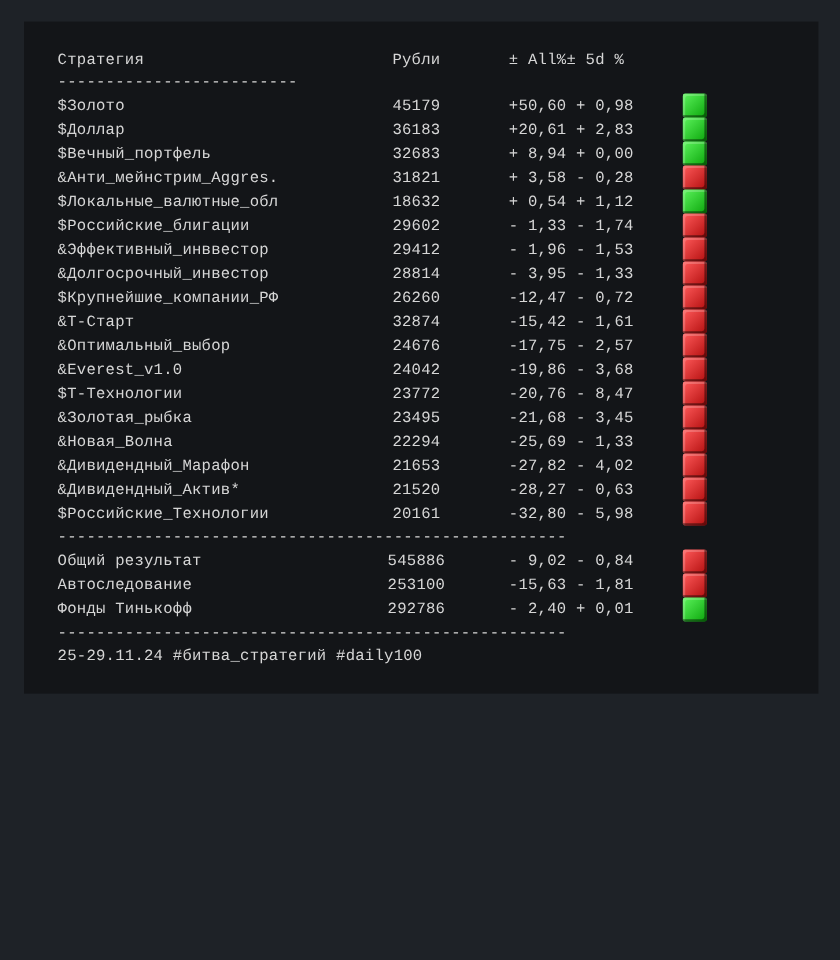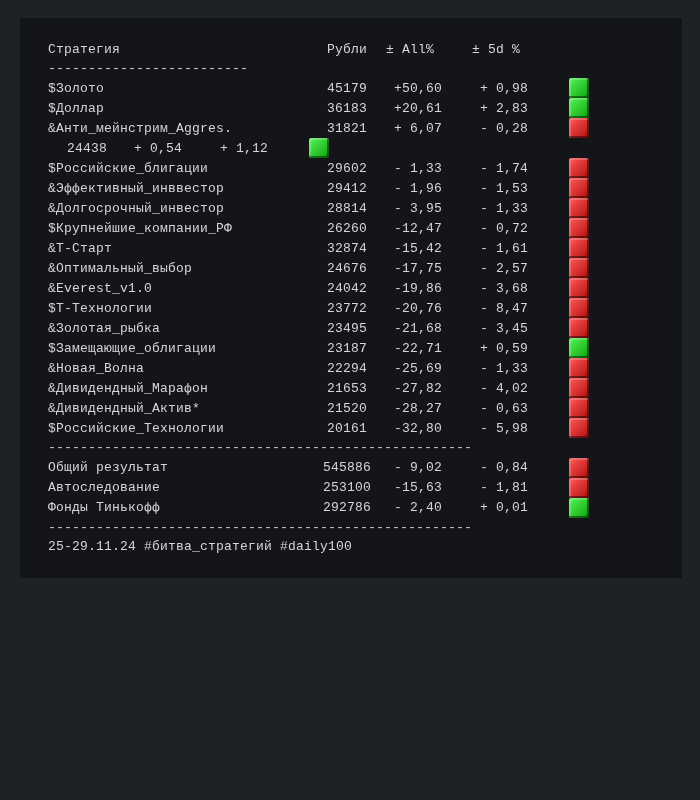--- a/index.html
+++ b/index.html
@@ -20,21 +20,21 @@
     color: #d6d6d6;
     letter-spacing: 0.2px;
   }
   .header-row, .data-row, .summary-row, .footer-row, .divider {
     white-space: pre;
     display: flex;
     align-items: center;
   }
   .strategy-col { display:inline-block; width: 260px; overflow:hidden; }
   .rub-col     { display:inline-block; width: 78px;  text-align:center; }
-  .all-col     { display:inline-block; width: 86px;  }
+  .all-col     { display:inline-block; width: 86px;  text-align:right; }
   .d5-col      { display:inline-block; width: 86px;  text-align:left; }
   .ind-col     { display:inline-block; width: 34px;  text-align:center; }
   .ind {
     display:inline-block;
     width:20px;
     height:20px;
     border-radius:2px;
     box-shadow: inset -2px -2px 0 rgba(0,0,0,0.45), inset 2px 2px 0 rgba(255,255,255,0.2);
     vertical-align: middle;
     margin-left: 8px;
@@ -58,32 +58,32 @@
     <span class="all-col">± All%</span>
     <span class="d5-col">± 5d %</span>
     <span class="ind-col"></span>
   </div>
 
   <div class="divider">-------------------------</div>
 
   <div id="rows-mount">
       <div class="data-row"><span class="strategy-col">$Золото</span><span class="rub-col">45179</span><span class="all-col"> +50,60</span><span class="d5-col"> + 0,98</span><span class="ind-col"><span class="ind green"></span></span></div>
       <div class="data-row"><span class="strategy-col">$Доллар</span><span class="rub-col">36183</span><span class="all-col"> +20,61</span><span class="d5-col"> + 2,83</span><span class="ind-col"><span class="ind green"></span></span></div>
-      <div class="data-row"><span class="strategy-col">&amp;Анти_мейнстрим_Aggres.</span><span class="rub-col">31821</span><span class="all-col"> + 6,07</span><span class="d5-col"> - 0,28</span><span class="ind-col"><span class="ind red"></span></span></div>
-      <div class="data-row"><span class="rub-col">24438</span><span class="all-col"> + 0,54</span><span class="d5-col"> + 1,12</span><span class="ind-col"><span class="ind green"></span></span></div>
+      <div class="data-row"><span class="strategy-col">$Вечный_портфель</span><span class="rub-col">32683</span><span class="all-col"> + 8,94</span><span class="d5-col"> + 0,00</span><span class="ind-col"><span class="ind green"></span></span></div>
+      <div class="data-row"><span class="strategy-col">&amp;Анти_мейнстрим_Aggres.</span><span class="rub-col">31821</span><span class="all-col"> + 3,58</span><span class="d5-col"> - 0,28</span><span class="ind-col"><span class="ind red"></span></span></div>
+      <div class="data-row"><span class="strategy-col">$Локальные_валютные_обл</span><span class="rub-col">18632</span><span class="all-col"> + 0,54</span><span class="d5-col"> + 1,12</span><span class="ind-col"><span class="ind green"></span></span></div>
       <div class="data-row"><span class="strategy-col">$Российские_блигации</span><span class="rub-col">29602</span><span class="all-col"> - 1,33</span><span class="d5-col"> - 1,74</span><span class="ind-col"><span class="ind red"></span></span></div>
       <div class="data-row"><span class="strategy-col">&amp;Эффективный_инввестор</span><span class="rub-col">29412</span><span class="all-col"> - 1,96</span><span class="d5-col"> - 1,53</span><span class="ind-col"><span class="ind red"></span></span></div>
       <div class="data-row"><span class="strategy-col">&amp;Долгосрочный_инвестор</span><span class="rub-col">28814</span><span class="all-col"> - 3,95</span><span class="d5-col"> - 1,33</span><span class="ind-col"><span class="ind red"></span></span></div>
       <div class="data-row"><span class="strategy-col">$Крупнейшие_компании_РФ</span><span class="rub-col">26260</span><span class="all-col"> -12,47</span><span class="d5-col"> - 0,72</span><span class="ind-col"><span class="ind red"></span></span></div>
       <div class="data-row"><span class="strategy-col">&amp;Т-Старт</span><span class="rub-col">32874</span><span class="all-col"> -15,42</span><span class="d5-col"> - 1,61</span><span class="ind-col"><span class="ind red"></span></span></div>
       <div class="data-row"><span class="strategy-col">&amp;Оптимальный_выбор</span><span class="rub-col">24676</span><span class="all-col"> -17,75</span><span class="d5-col"> - 2,57</span><span class="ind-col"><span class="ind red"></span></span></div>
       <div class="data-row"><span class="strategy-col">&amp;Everest_v1.0</span><span class="rub-col">24042</span><span class="all-col"> -19,86</span><span class="d5-col"> - 3,68</span><span class="ind-col"><span class="ind red"></span></span></div>
       <div class="data-row"><span class="strategy-col">$Т-Технологии</span><span class="rub-col">23772</span><span class="all-col"> -20,76</span><span class="d5-col"> - 8,47</span><span class="ind-col"><span class="ind red"></span></span></div>
       <div class="data-row"><span class="strategy-col">&amp;Золотая_рыбка</span><span class="rub-col">23495</span><span class="all-col"> -21,68</span><span class="d5-col"> - 3,45</span><span class="ind-col"><span class="ind red"></span></span></div>
-      <div class="data-row"><span class="strategy-col">$Замещающие_облигации</span><span class="rub-col">23187</span><span class="all-col"> -22,71</span><span class="d5-col"> + 0,59</span><span class="ind-col"><span class="ind green"></span></span></div>
       <div class="data-row"><span class="strategy-col">&amp;Новая_Волна</span><span class="rub-col">22294</span><span class="all-col"> -25,69</span><span class="d5-col"> - 1,33</span><span class="ind-col"><span class="ind red"></span></span></div>
       <div class="data-row"><span class="strategy-col">&amp;Дивидендный_Марафон</span><span class="rub-col">21653</span><span class="all-col"> -27,82</span><span class="d5-col"> - 4,02</span><span class="ind-col"><span class="ind red"></span></span></div>
       <div class="data-row"><span class="strategy-col">&amp;Дивидендный_Актив*</span><span class="rub-col">21520</span><span class="all-col"> -28,27</span><span class="d5-col"> - 0,63</span><span class="ind-col"><span class="ind red"></span></span></div>
       <div class="data-row"><span class="strategy-col">$Российские_Технологии</span><span class="rub-col">20161</span><span class="all-col"> -32,80</span><span class="d5-col"> - 5,98</span><span class="ind-col"><span class="ind red"></span></span></div>
     </div>
 
   <div class="divider">-----------------------------------------------------</div>
 
   <div id="summary-mount">
       <div class="data-row"><span class="strategy-col">Общий результат</span><span class="rub-col">545886</span><span class="all-col"> - 9,02</span><span class="d5-col"> - 0,84</span><span class="ind-col"><span class="ind red"></span></span></div>

